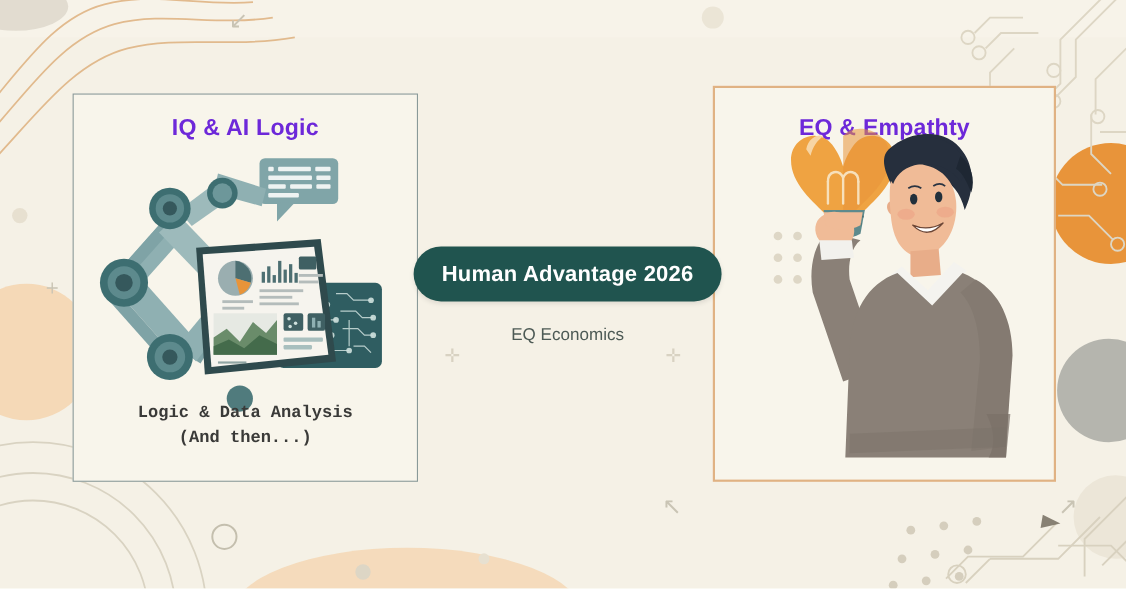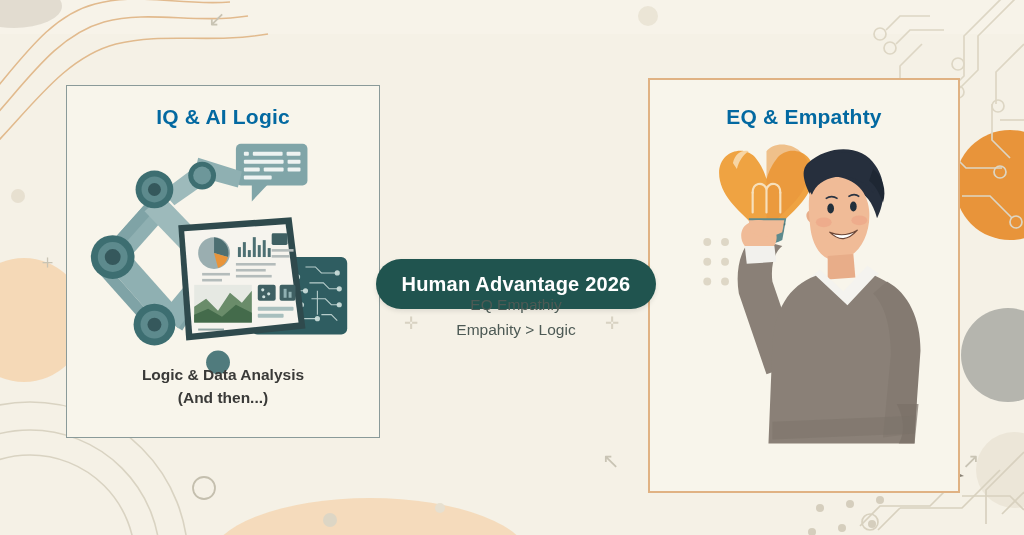--- a/index.html
+++ b/index.html
@@ -35,45 +35,46 @@
     left: 66px;
     top: 85px;
     width: 314px;
     height: 353px;
     border: 1.5px solid #8a9a99;
   }
   #panel-right {
     left: 648px;
     top: 78px;
     width: 312px;
-    height: 415px;
+    height: 360px;
     border: 2px solid #e0b283;
   }
   .panel-title {
     position: absolute;
     left: 0;
     right: 0;
     text-align: center;
     font-size: 21px;
     font-weight: bold;
-    color: #0369a1;
+    color: #6d28d9;
     letter-spacing: 0.2px;
   }
   #panel-left .panel-title { top: 19px; }
   #panel-right .panel-title { top: 25px; }
 
   .panel-caption {
     position: absolute;
     left: 0;
     right: 0;
     text-align: center;
     font-size: 15.5px;
     font-weight: bold;
     color: #3a3a38;
     line-height: 1.45;
+    font-family: Liberation Mono, monospace;
   }
   #panel-left .panel-caption { bottom: 28px; }
   #panel-right .panel-caption { bottom: 28px; }
 
   .illus {
     position: absolute;
     left: 0;
     top: 0;
     width: 100%;
     height: 100%;
@@ -91,21 +92,20 @@
     background: #20544f;
     border-radius: 26px;
     display: flex;
     align-items: center;
     justify-content: center;
     color: #ffffff;
     font-size: 20px;
     font-weight: bold;
     letter-spacing: 0.2px;
     box-shadow: 0 2px 5px rgba(0,0,0,0.10);
-    margin-top: 35px;
   }
   #center-caption {
     position: absolute;
     left: 396px;
     top: 292px;
     width: 240px;
     text-align: center;
     color: #4d5a55;
     font-size: 15.5px;
     line-height: 1.62;
@@ -462,20 +462,19 @@
     <div class="panel-caption">
       <br>
     </div>
   </div>
 
   <div id="center-badge">
     <span>Human Advantage 2026</span>
   </div>
 
   <div id="center-caption">
-    <span class="cap-line">EQ Empathiy</span>
-    <span class="cap-line">Empahity &gt; Logic</span>
+    <span class="cap-line">EQ Economics</span>
   </div>
 
   <div class="spark" id="spark-left">✛</div>
   <div class="spark" id="spark-right">✛</div>
 
 </div>
 
 </body></html>

